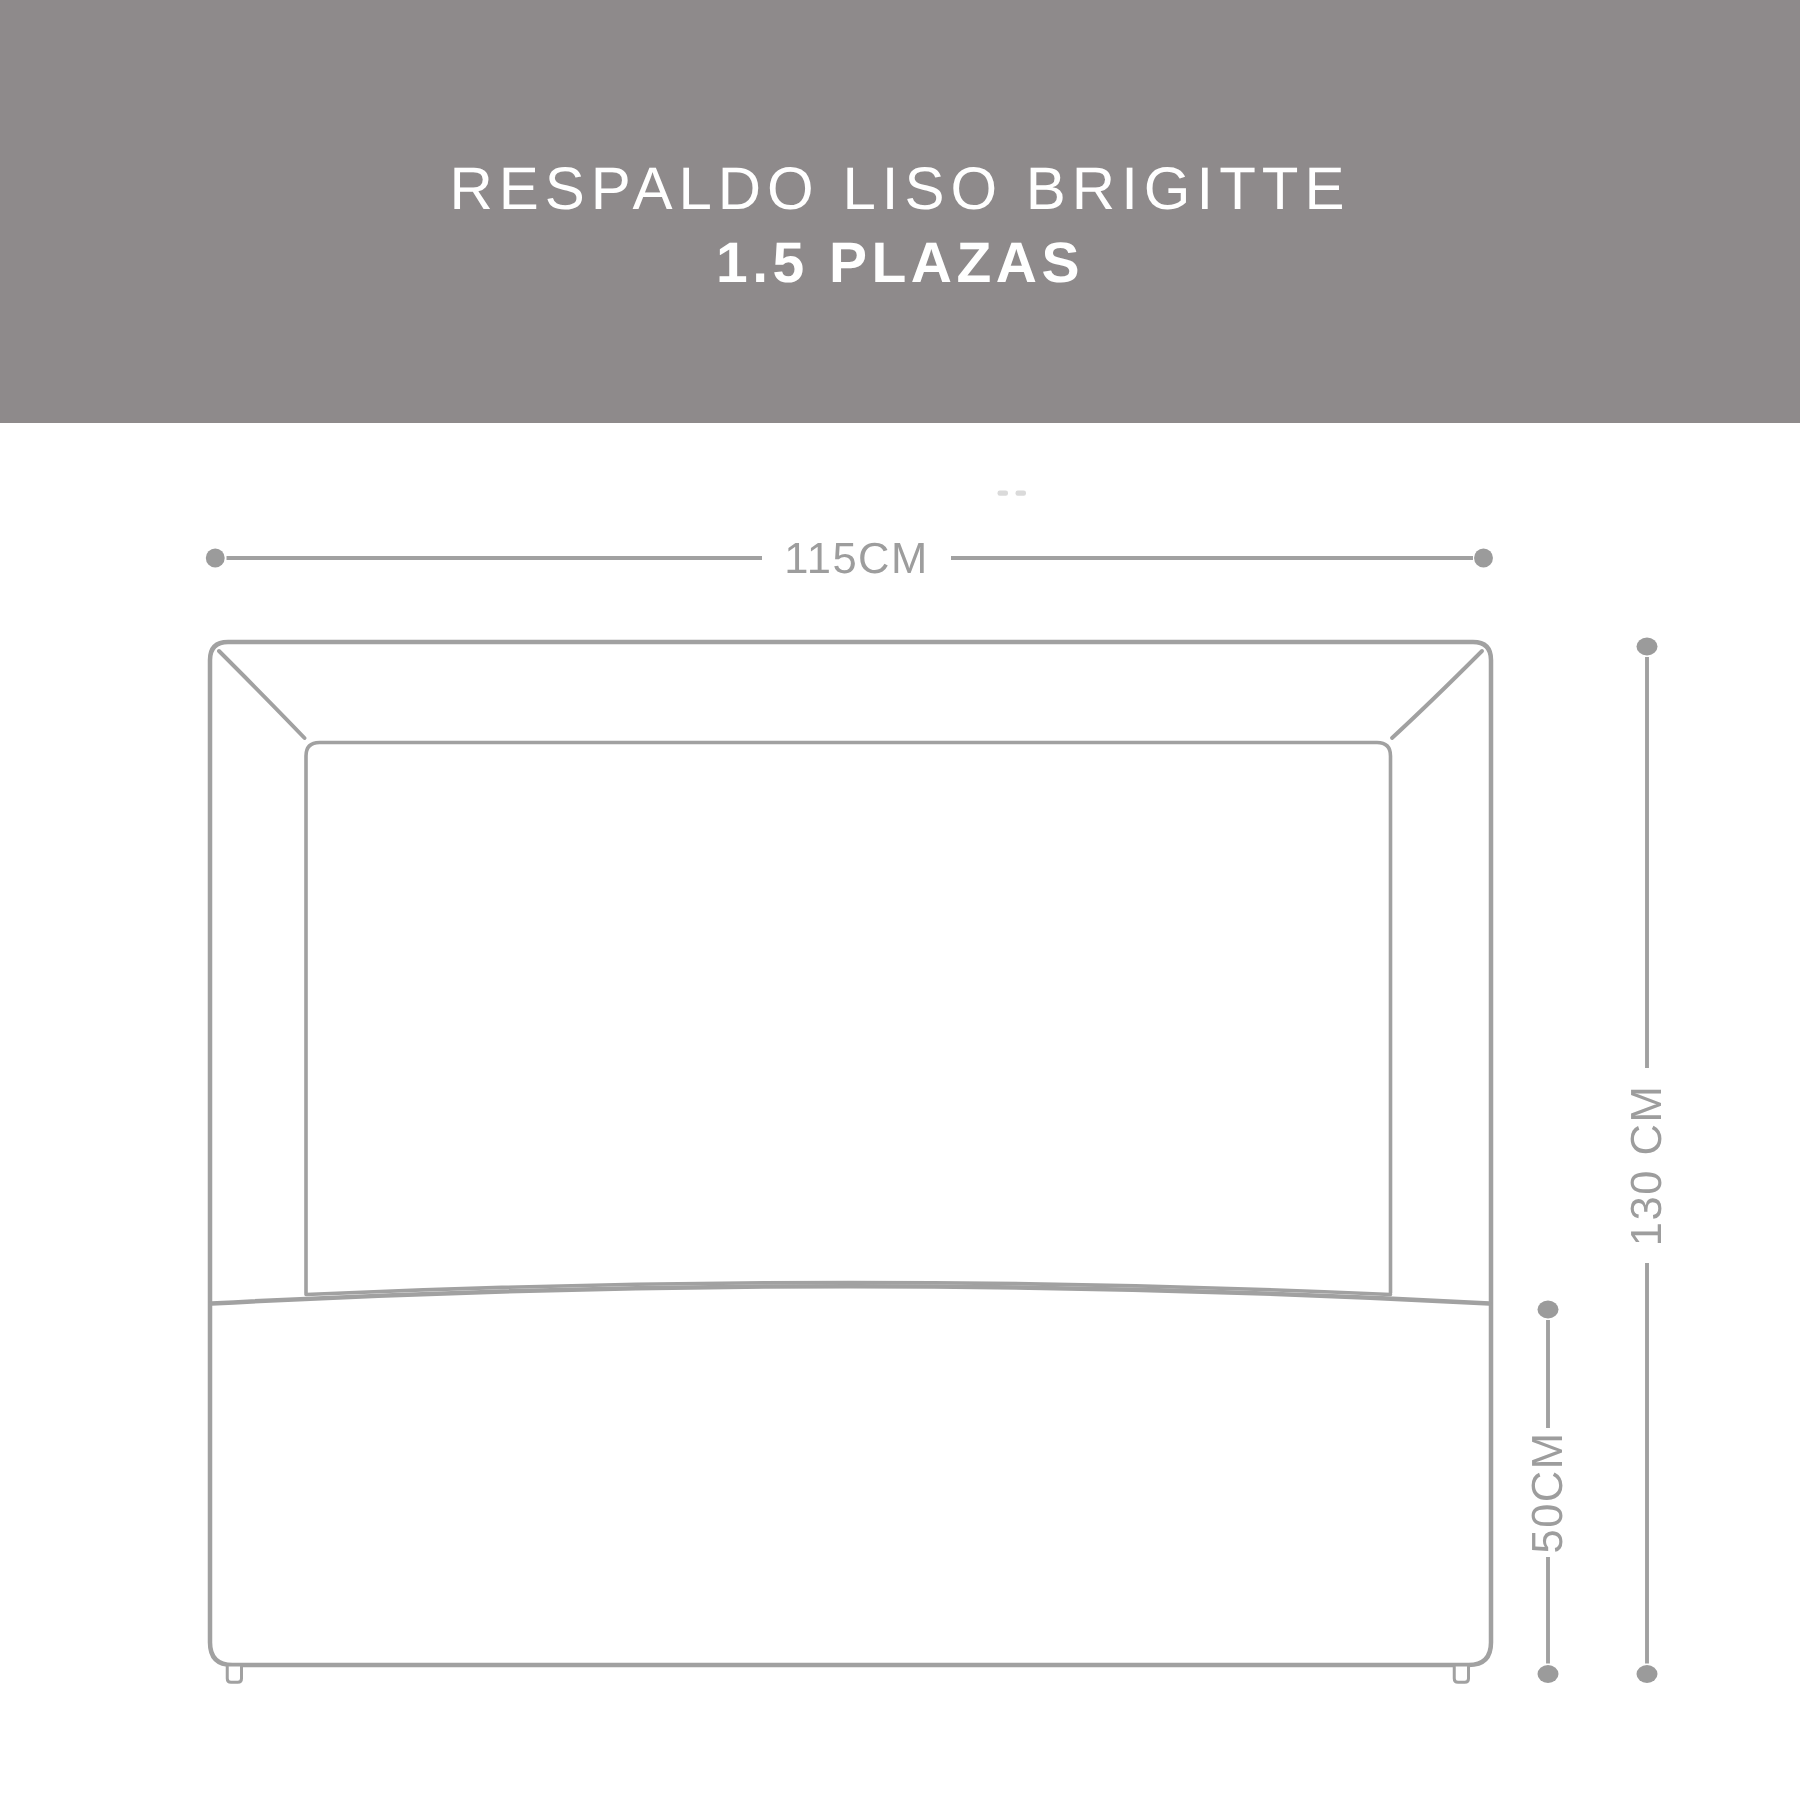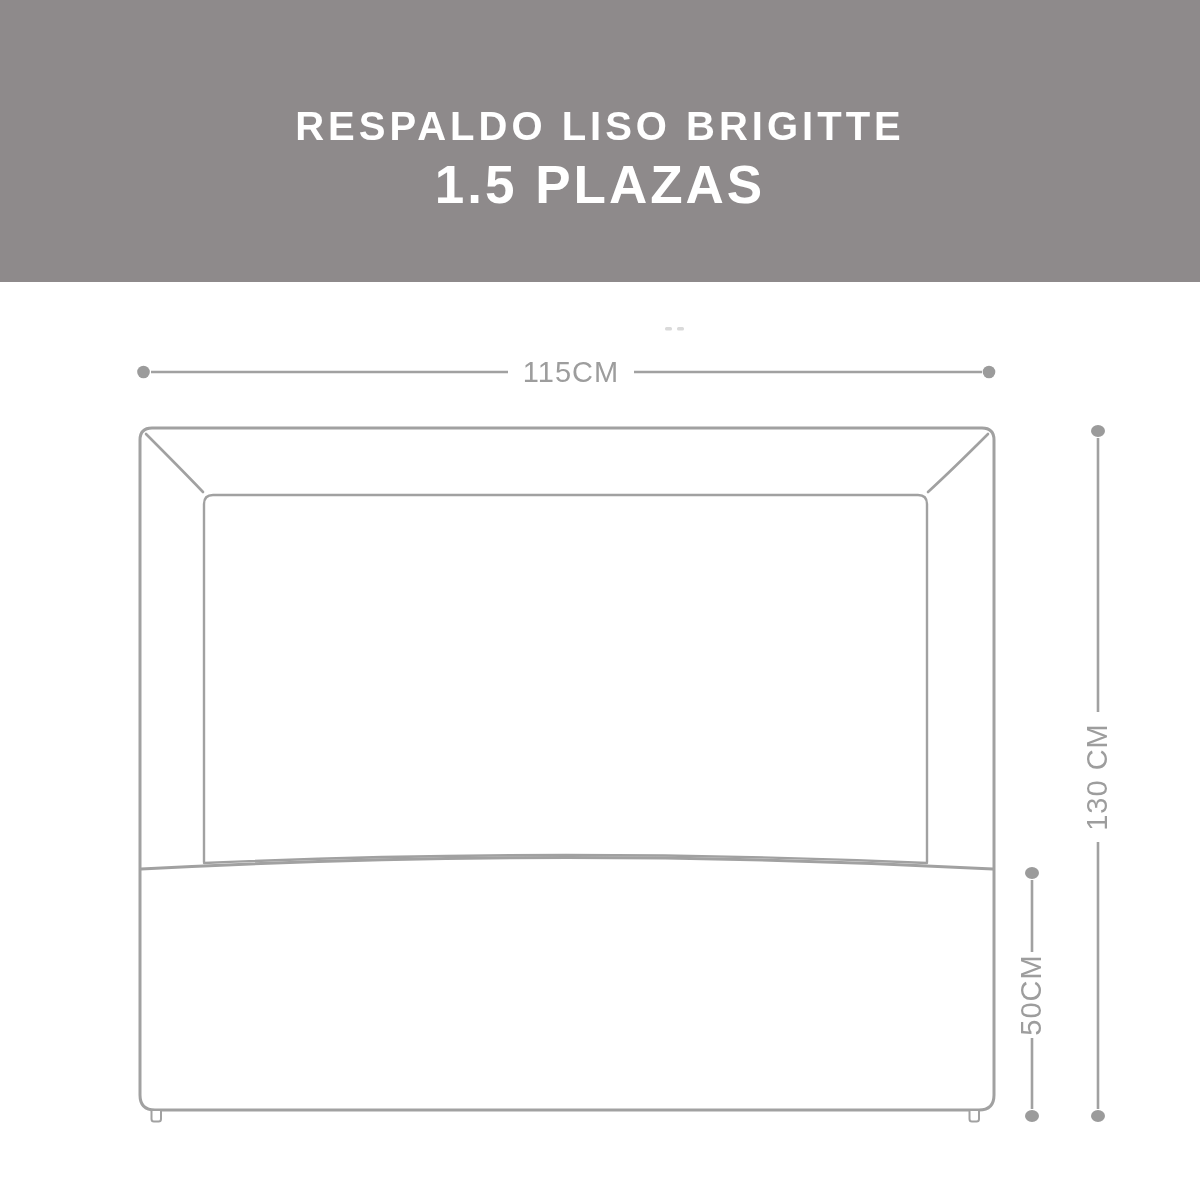--- a/index.html
+++ b/index.html
@@ -12,28 +12,28 @@
   }
   .banner{
     position:absolute;top:0;left:0;
     width:1200px;height:282px;
     background:var(--banner-bg,#8e8a8b);
     display:flex;flex-direction:column;align-items:center;
     padding-top:104px;box-sizing:border-box;
   }
   .banner .t1{
     color:var(--banner-fg,#ffffff);
-    font-size:40px;font-weight:700;
+    font-size:40px;font-weight:400;
     letter-spacing:4px;
     line-height:1.1;
     white-space:nowrap;
   }
   .banner .t2{
     color:var(--banner-fg,#ffffff);
-    font-size:53px;font-weight:700;
+    font-size:38px;font-weight:700;
     letter-spacing:3px;
     margin-top:8px;
     line-height:1.1;
     white-space:nowrap;
   }
   .diagram-svg{
     position:absolute;top:0;left:0;
     width:1200px;height:1200px;
   }
   .dim-label{

